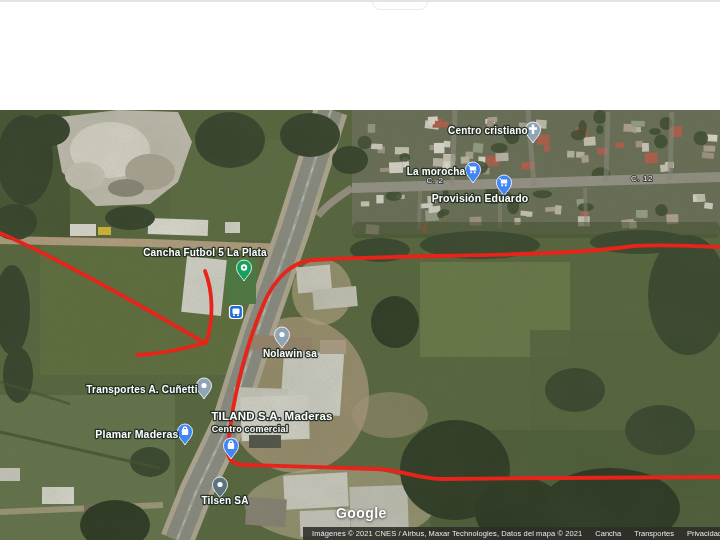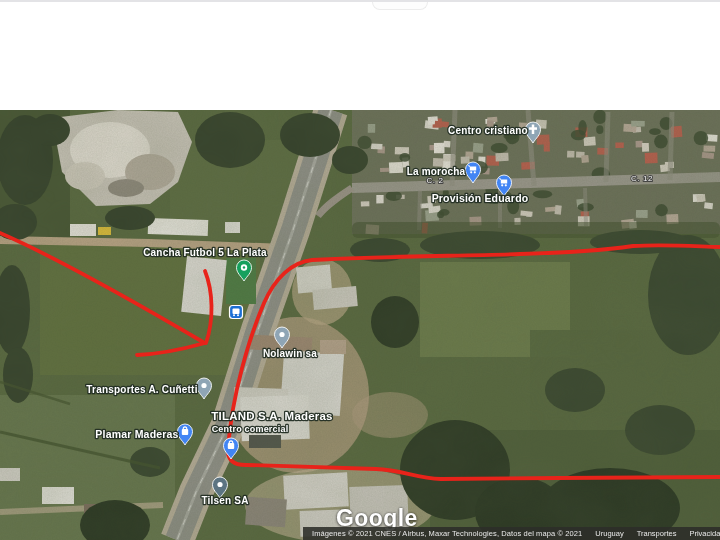--- a/index.html
+++ b/index.html
@@ -12,21 +12,21 @@
     background:#ffffff;border-top:2px solid #e3e3e6;box-sizing:border-box;
   }
   .pill{
     position:absolute;left:372px;top:0;width:54px;height:7px;
     background:#fdfdfd;border:1px solid #ececec;border-top:none;
     border-radius:0 0 9px 9px;
   }
   .maparea{position:absolute;left:0;top:110px;width:720px;height:430px;}
   .google-logo{
     position:absolute;left:336px;top:395px;
-    color:#ffffff;font-size:23px;font-weight:700;letter-spacing:.4px;
+    color:#ffffff;font-size:14px;font-weight:700;letter-spacing:.4px;
     text-shadow:0 1px 3px rgba(0,0,0,.55),0 0 2px rgba(0,0,0,.45);
     cursor:pointer;
   }
   .attribution{
     position:absolute;left:303px;top:417px;width:446px;height:13px;
     background:rgba(44,46,41,.88);
     display:flex;align-items:center;
     font-size:7.5px;color:#e9e9e9;white-space:nowrap;overflow:hidden;
   }
   .attribution .imagery{margin-left:9px;letter-spacing:.1px;}
@@ -343,19 +343,19 @@
             <text x="435" y="183" text-anchor="middle" font-size="8" font-weight="400" fill="#f2f2f2" stroke="rgba(60,60,60,.9)" stroke-width="2" paint-order="stroke" stroke-linejoin="round" letter-spacing="0.6">C. 2</text>
             <text x="642" y="181" text-anchor="middle" font-size="8" font-weight="400" fill="#f2f2f2" stroke="rgba(60,60,60,.9)" stroke-width="2" paint-order="stroke" stroke-linejoin="round" letter-spacing="0.6">C. 12</text>
           </g>
       </g>
     </svg>
 
     <div class="google-logo">Google</div>
 
     <div class="attribution">
       <span class="imagery">Imágenes © 2021 CNES / Airbus, Maxar Technologies, Datos del mapa © 2021</span>
-      <span class="attr-link">Uruguay</span>
+      <span class="attr-link">Cancha</span>
       <span class="attr-link">Transportes</span>
       <span class="attr-link">Privacidad</span>
 
     </div>
   </div>
 </div>
 
 </body></html>

